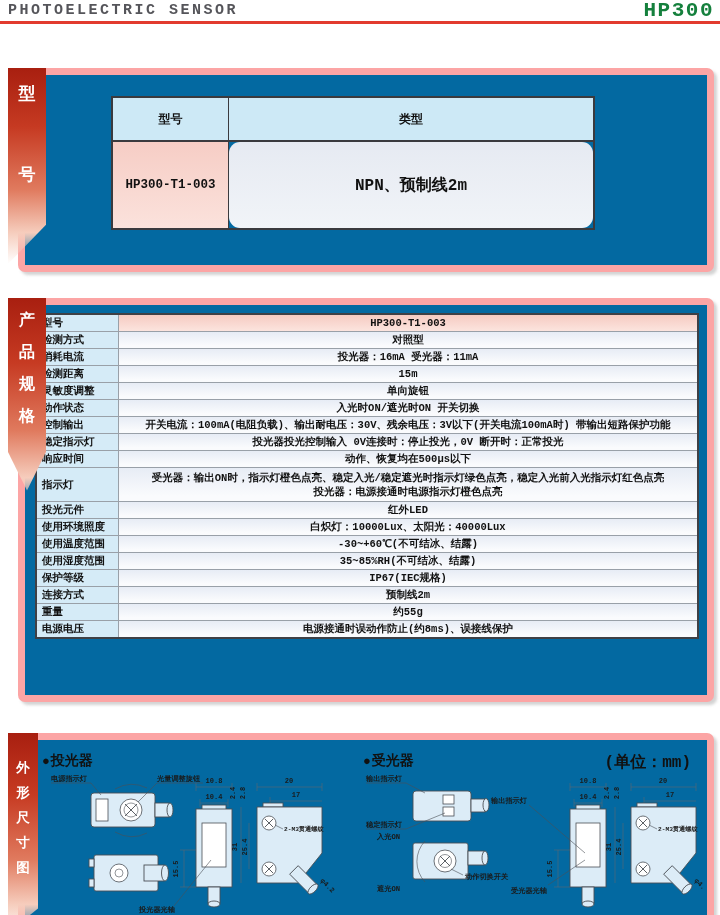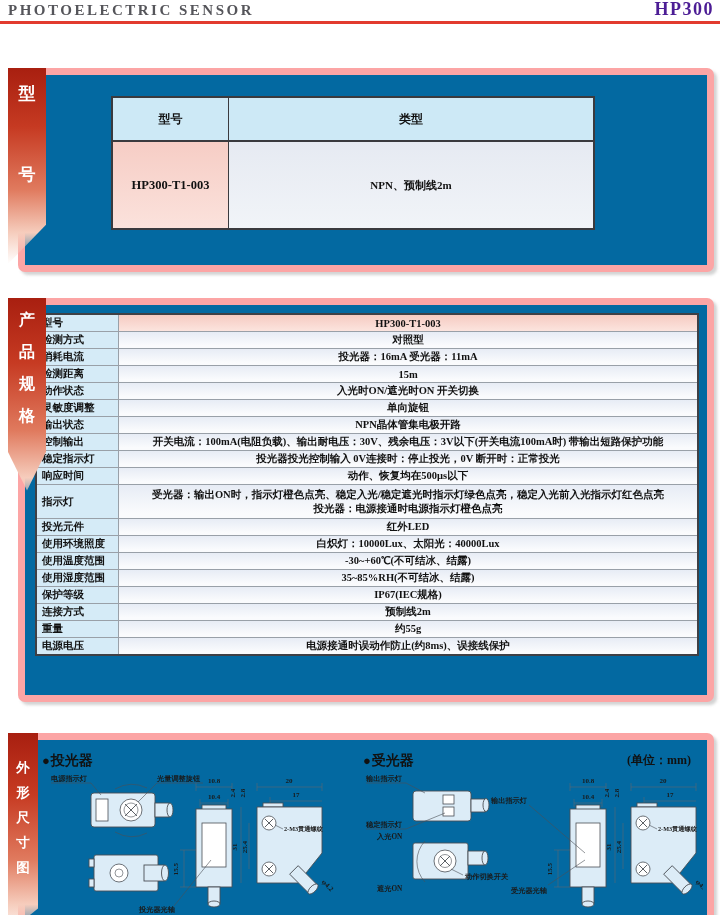--- a/index.html
+++ b/index.html
@@ -1,23 +1,23 @@
 <!DOCTYPE html>
 <html><head>
 <meta charset="utf-8">
 <style>
   html,body{margin:0;padding:0;background:#fff;}
   .page{position:relative;width:720px;height:915px;background:#fff;overflow:hidden;
-        font-family:Liberation Serif, serif;color:#111;}
+        font-family:Liberation Mono, monospace;color:#111;}
 
   
   .hdr-left{position:absolute;left:8px;top:2px;font-size:15px;font-weight:bold;
             letter-spacing:2.5px;color:#55555a;}
-  .hdr-right{position:absolute;right:6px;top:-1px;font-size:18px;font-weight:bold;
-             letter-spacing:1.5px;color:#4c1d95;}
+  .hdr-right{position:absolute;right:6px;top:-1px;font-size:21px;font-weight:bold;
+             letter-spacing:1.5px;color:#15803d;}
   .hdr-line{position:absolute;left:0;right:0;top:21px;height:3px;background:#e23b2e;}
 
   
   .panel{position:absolute;left:18px;width:682px;background:#0369a1;
          border:7px solid #fca5a5;border-radius:7px;
          box-shadow:3px 3px 3px rgba(140,140,140,.38);}
   #panel-model{top:68px;height:190px;}
   #panel-specs{top:298px;height:390px;}
   #panel-dims{top:733px;height:178px;}
 
@@ -37,42 +37,42 @@
   .model-table{position:absolute;left:86px;top:21px;width:480px;
                border:2px solid #3a3a3e;display:grid;
                grid-template-columns:116px 1fr;grid-template-rows:44px 86px;}
   .mt-h{background:#cde9f6;border-bottom:2px solid #3a3a3e;display:flex;
         align-items:center;justify-content:center;font-size:12px;font-weight:bold;}
   .mt-h1{border-right:1px solid #3a3a3e;}
   .mt-model{background:linear-gradient(180deg,#f6cdc5,#fbe2dc);
             border-right:1px solid #3a3a3e;display:flex;align-items:center;
             justify-content:center;font-size:12.5px;font-weight:bold;}
   .mt-type{background:linear-gradient(180deg,#e6eaf2,#f1f4f8);display:flex;
-           align-items:center;justify-content:center;font-size:11px;font-weight:bold;}
+           align-items:center;justify-content:center;font-size:16px;font-weight:bold;border-radius:11px;}
 
   
   .spec-table{position:absolute;left:10px;top:8px;width:660px;border:2px solid #3f4045;}
   .spec-row{display:flex;height:16px;border-top:1px solid #99a0a8;}
   .spec-row:first-child{border-top:none;}
   .spec-row.tall{height:33px;}
   .spec-label{width:82px;background:#d5ebf7;border-right:1px solid #99a0a8;
               display:flex;align-items:center;padding-left:5px;font-size:10.5px;
               font-weight:bold;box-sizing:border-box;white-space:nowrap;}
   .spec-value{flex:1;display:flex;flex-direction:column;align-items:center;
               justify-content:center;font-size:10.5px;font-weight:bold;
               background:linear-gradient(180deg,#e7ecf5 0%,#fafbfd 85%);
               white-space:nowrap;}
   .spec-row.highlight .spec-value{background:linear-gradient(180deg,#f5cbc2,#fce4de);}
 
   
   .dim-title{position:absolute;top:12px;font-size:14px;font-weight:bold;white-space:nowrap;}
   #dim-title-emitter{left:17px;}
   #dim-title-receiver{left:338px;}
   .bullet{font-size:13px;margin-right:1px;}
-  .dim-unit{position:absolute;top:12px;right:16px;font-size:12px;font-weight:bold;}
+  .dim-unit{position:absolute;top:12px;right:16px;font-size:16px;font-weight:bold;}
   .dimsvg{position:absolute;top:25px;}
   #svg-emitter{left:14px;}
   #svg-receiver{left:338px;}
   .body{fill:#dcecf7;stroke:#4a4f55;stroke-width:0.9;}
   .win{fill:#ffffff;stroke:#4a4f55;stroke-width:0.8;}
   .ln{stroke:#4a4f55;stroke-width:0.9;fill:none;}
   .ldr{stroke:#4a4f55;stroke-width:0.6;fill:none;}
   .dim{stroke:#63686e;stroke-width:0.55;fill:none;}
   .dtext{font-size:7px;font-weight:bold;fill:#1a1a1a;text-anchor:middle;}
   .ltext{font-size:7.2px;font-weight:bold;fill:#1a1a1a;}
@@ -134,35 +134,29 @@
               <div>投光器：16mA 受光器：11mA</div>
             </div>
           </div>
           <div class="spec-row">
             <div class="spec-label">检测距离</div>
             <div class="spec-value">
               <div>15m</div>
             </div>
           </div>
           <div class="spec-row">
+            <div class="spec-label">灵敏度调整</div>
+            <div class="spec-value">
+              <div>单向旋钮</div>
+            </div>
+          </div>
+          <div class="spec-row">
             <div class="spec-label">动作状态</div>
             <div class="spec-value">
               <div>入光时ON/遮光时ON 开关切换</div>
-            </div>
-          </div>
-          <div class="spec-row">
-            <div class="spec-label">灵敏度调整</div>
-            <div class="spec-value">
-              <div>单向旋钮</div>
-            </div>
-          </div>
-          <div class="spec-row">
-            <div class="spec-label">输出状态</div>
-            <div class="spec-value">
-              <div>NPN晶体管集电极开路</div>
             </div>
           </div>
           <div class="spec-row">
             <div class="spec-label">控制输出</div>
             <div class="spec-value">
               <div>开关电流：100mA(电阻负载)、输出耐电压：30V、残余电压：3V以下(开关电流100mA时) 带输出短路保护功能</div>
             </div>
           </div>
           <div class="spec-row">
             <div class="spec-label">稳定指示灯</div>

